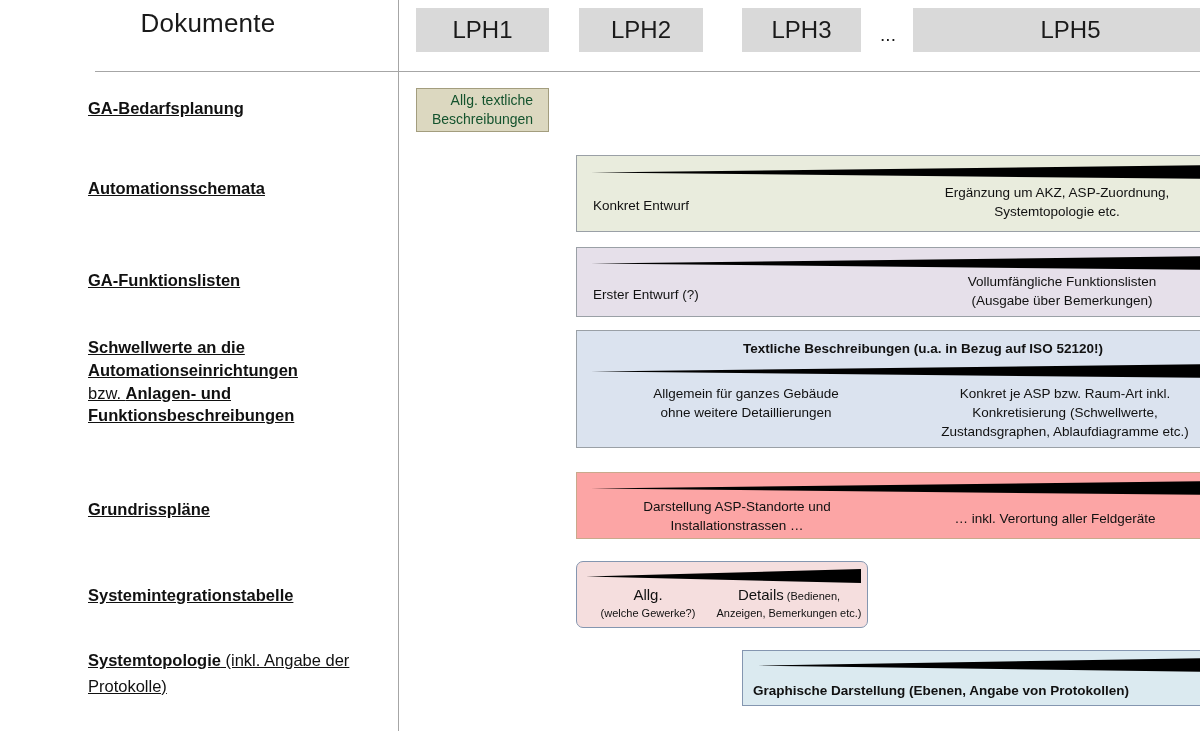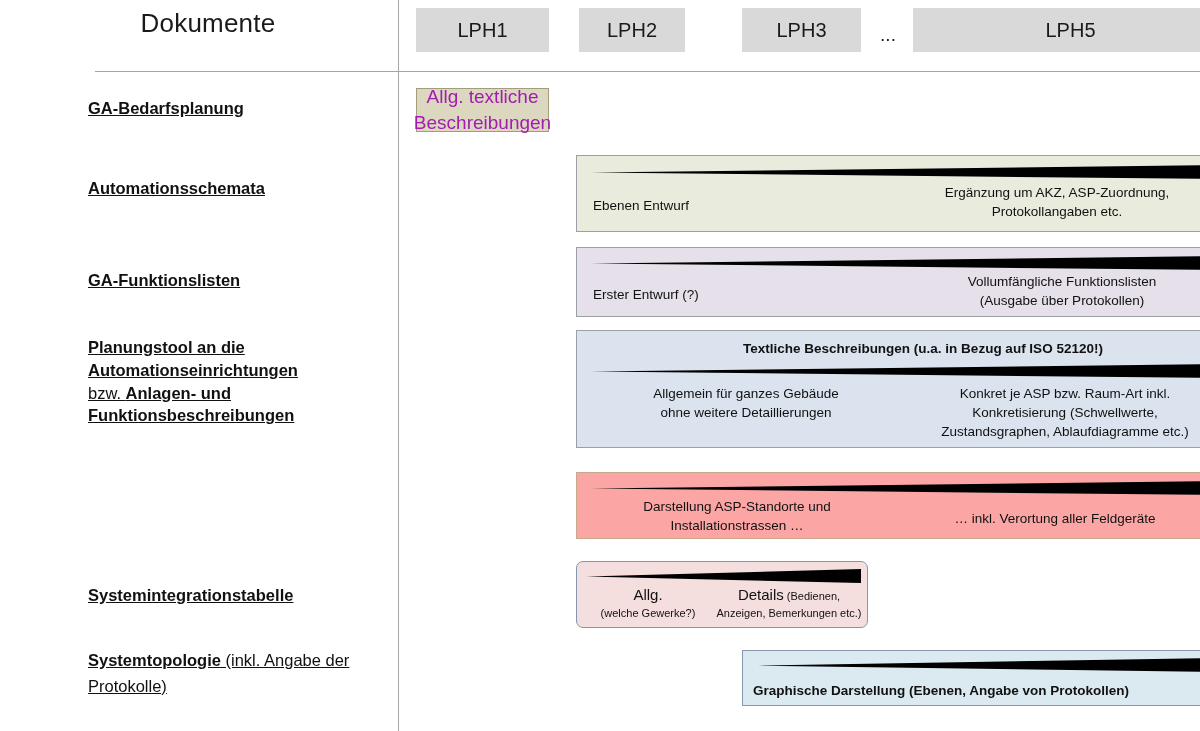--- a/index.html
+++ b/index.html
@@ -15,21 +15,21 @@
   
   .header-title{
     position:absolute;left:0;top:8px;width:360px;
     text-align:center;font-size:26px;color:#1a1a1a;
     letter-spacing:.2px;
   }
   .phase-box{
     position:absolute;top:8px;height:44px;
     background:#d9d9d9;
     display:flex;align-items:center;justify-content:center;
-    font-size:20px;color:#1a1a1a;
+    font-size:24px;color:#1a1a1a;
   }
   .ellipsis-label{
     position:absolute;top:24px;
     font-size:19px;color:#1a1a1a;
     display:flex;align-items:center;justify-content:center;
   }
 
   
   .hrule{
     position:absolute;left:67px;top:71px;width:1133px;height:1px;
@@ -70,98 +70,99 @@
   .bar-text .small{font-size:11px;}
   .bar-text .big{font-size:15px;}
 
   
   .tanbox{
     position:absolute;
     background:#dcd8c0;
     border:1px solid #a39d7e;
     box-sizing:border-box;
     display:flex;align-items:center;justify-content:center;
-    text-align:center;
-    font-size:19px;line-height:1.35;color:#a21caf;
+    text-align:right;
+    font-size:14px;line-height:1.35;color:#14532d;
   }
 </style>
 </head>
 <body>
 
 <div class="canvas">
 
   <div class="header-title">Dokumente</div>
 
   <div class="phase-box" id="ph0" style="left: 388px; width: 133px;">
     <span>LPH1</span>
   </div>
-  <div class="phase-box" id="ph1" style="left: 551px; width: 106px;">
+  <div class="phase-box" id="ph1" style="left: 551px; width: 124px;">
     <span>LPH2</span>
   </div>
   <div class="phase-box" id="ph2" style="left: 714px; width: 119px;">
     <span>LPH3</span>
   </div>
   <div class="ellipsis-label" id="phdots" style="left: 840px; width: 40px;">...</div>
   <div class="phase-box" id="ph3" style="left: 885px; width: 315px;">
     <span>LPH5</span>
   </div>
 
   <div class="hrule"></div>
   <div class="vrule"></div>
 
   <div class="row-label" style="top:97px;">GA-Bedarfsplanung</div>
 
   <div class="row-label" style="top:177px;">Automationsschemata</div>
 
   <div class="row-label" style="top:269px;">GA-Funktionslisten</div>
 
   <div class="row-label" style="top:336px;">
-    <span>Planungstool an die</span><br>
+    <span>Schwellwerte an die</span><br>
     <span>Automationseinrichtungen</span><br>
     <span class="reg">bzw. </span><span>Anlagen- und</span><br>
     <span>Funktionsbeschreibungen</span>
   </div>
 
+  <div class="row-label" style="top:498px;">Grundrisspläne</div>
 
   <div class="row-label" style="top:584px;">Systemintegrationstabelle</div>
 
   <div class="row-label" style="top:648px;line-height:1.55;">
     <span>Systemtopologie</span><span class="reg"> (inkl. Angabe der Protokolle)</span>
   </div>
 
   <div class="tanbox" style="left:388px;top:88px;width:133px;height:44px;">
     <div>
       <span>Allg. textliche</span><br>
       <span>Beschreibungen</span>
     </div>
   </div>
 
   <div class="bar" style="left:548px;top:155px;width:652px;height:77px;background:#e9ecdd;border-color:#9aa0a6;">
     <div class="wedge" style="top:9px;">
       <svg viewBox="0 0 1000 14" preserveAspectRatio="none">
         <polygon points="0,7.6 1000,0 1000,14" fill="#000000"></polygon>
       </svg>
     </div>
-    <div class="bar-text" style="left:16px;top:40px;width:240px;text-align:left;">Ebenen Entwurf</div>
+    <div class="bar-text" style="left:16px;top:40px;width:240px;text-align:left;">Konkret Entwurf</div>
     <div class="bar-text" style="left:320px;top:27px;width:320px;">
       <span>Ergänzung um AKZ, ASP-Zuordnung,</span><br>
-      <span>Protokollangaben etc.</span>
+      <span>Systemtopologie etc.</span>
     </div>
   </div>
 
   <div class="bar" style="left:548px;top:247px;width:652px;height:70px;background:#e6e0ea;border-color:#9aa0a6;">
     <div class="wedge" style="top:8px;">
       <svg viewBox="0 0 1000 14" preserveAspectRatio="none">
         <polygon points="0,7.6 1000,0 1000,14" fill="#000000"></polygon>
       </svg>
     </div>
     <div class="bar-text" style="left:16px;top:37px;width:250px;text-align:left;">Erster Entwurf (?)</div>
     <div class="bar-text" style="left:330px;top:24px;width:310px;">
       <span>Vollumfängliche Funktionslisten</span><br>
-      <span>(Ausgabe über Protokollen)</span>
+      <span>(Ausgabe über Bemerkungen)</span>
     </div>
   </div>
 
   <div class="bar" style="left:548px;top:330px;width:652px;height:118px;background:#dbe3ef;border-color:#9aa0a6;">
     <div class="bar-text bold" style="left:0;top:8px;width:652px;font-size:13.5px;">Textliche Beschreibungen (u.a. in Bezug auf ISO 52120!)</div>
     <div class="wedge" style="top:33px;">
       <svg viewBox="0 0 1000 14" preserveAspectRatio="none">
         <polygon points="0,7.6 1000,0 1000,14" fill="#000000"></polygon>
       </svg>
     </div>

